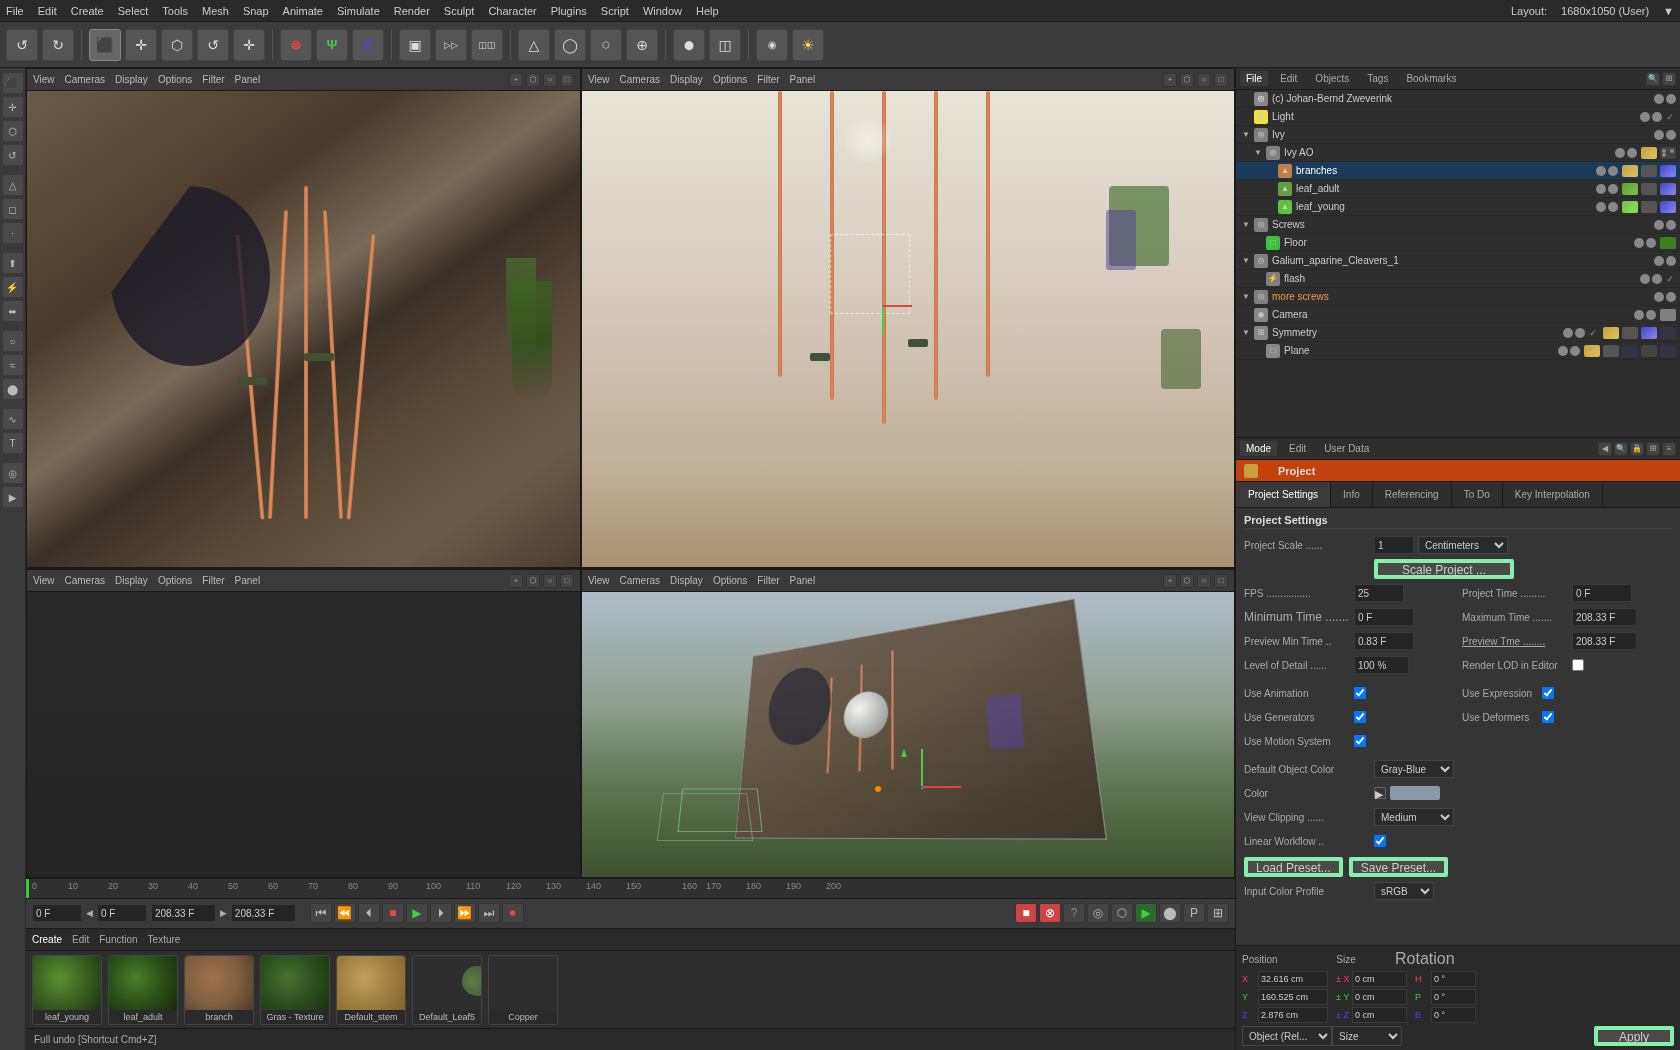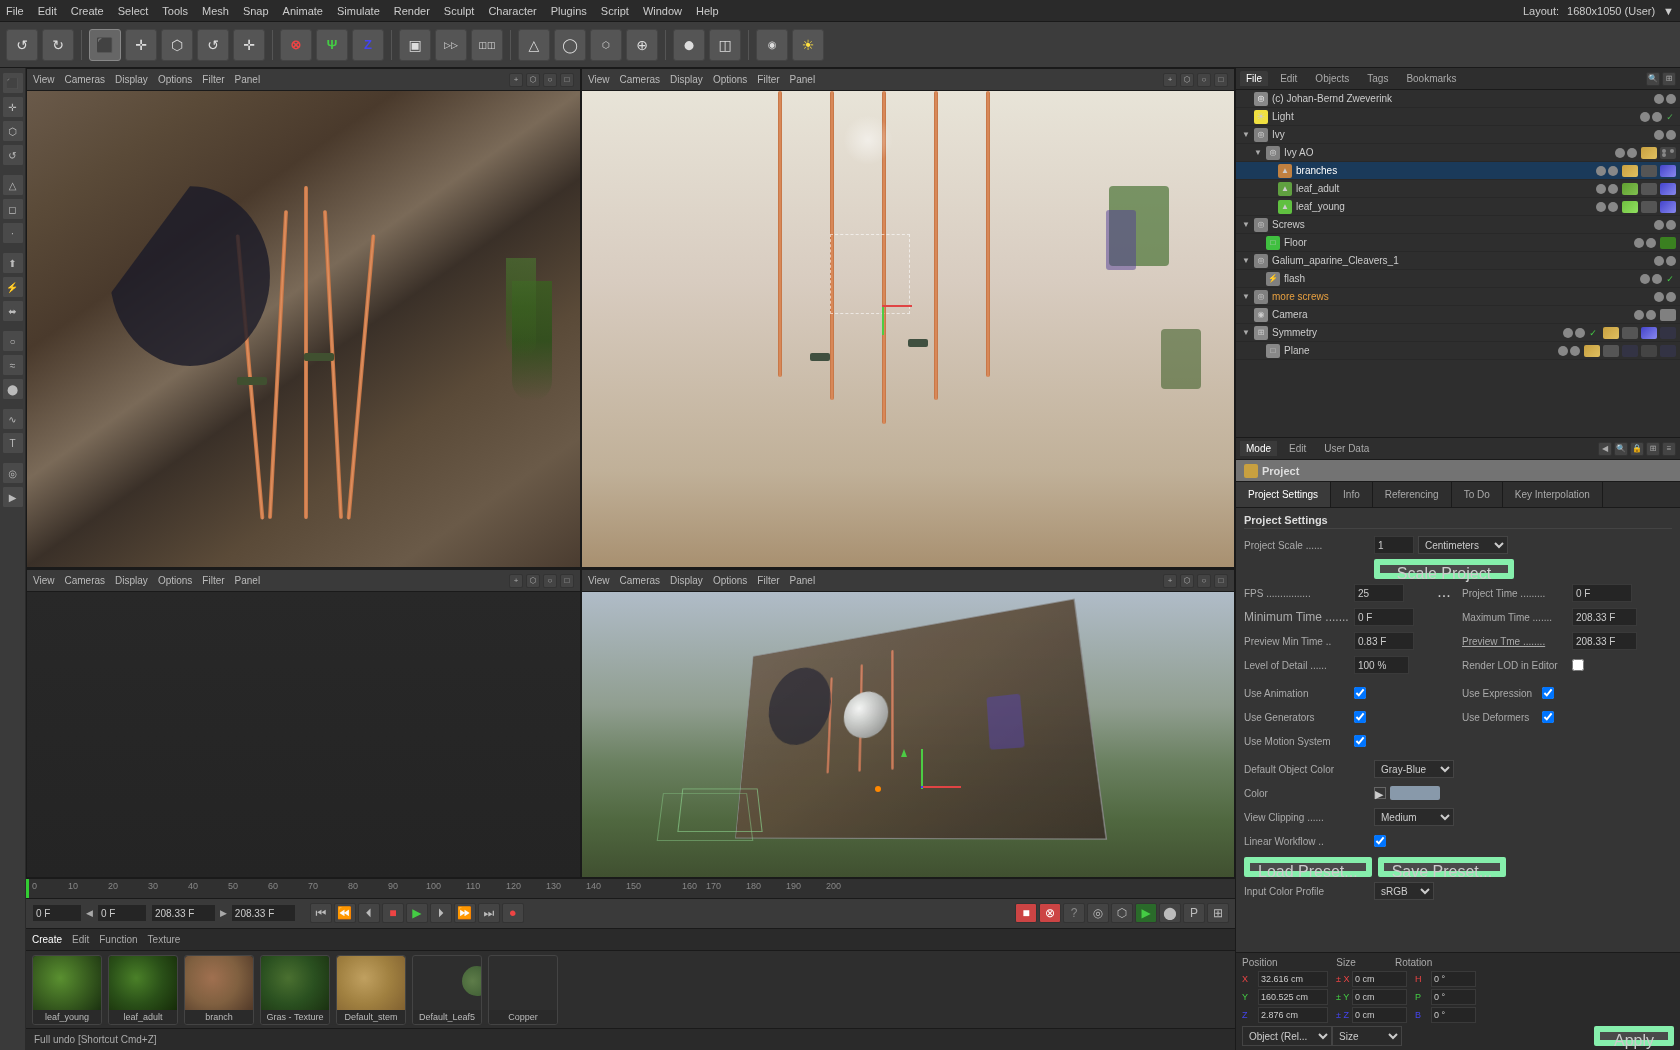--- a/index.html
+++ b/index.html
@@ -28,21 +28,21 @@
     }
     .menu-bar span {
       color: #ccc;
       font-size: 11px;
       cursor: pointer;
     }
     .menu-right {
       margin-left: auto;
       display: flex;
       align-items: center;
-      gap: 8px;
+      gap: 14px;
       color: #aaa;
       font-size: 11px;
     }
 
     
     .toolbar {
       background: #3c3c3c;
       height: 46px;
       display: flex;
       align-items: center;
@@ -300,26 +300,26 @@
     }
     .props-mode-tab {
       font-size: 10px;
       color: #aaa;
       cursor: pointer;
       padding: 2px 6px;
     }
     .props-mode-tab.active { color: #fff; background: #3a3a3a; }
 
     .props-header {
-      background: #737373;
+      background: #c2410c;
       height: 22px;
       display: flex;
       align-items: center;
       padding: 0 8px;
-      gap: 4px;
+      gap: 20px;
       border-bottom: 1px solid #1a1a1a;
     }
     .props-header-icon {
       width: 14px;
       height: 14px;
       background: #c8a040;
       border-radius: 2px;
     }
     .props-header-title {
       font-size: 11px;
@@ -395,23 +395,23 @@
     .prop-dropdown {
       background: #2a2a2a;
       border: 1px solid #444;
       color: #ccc;
       font-size: 10px;
       height: 18px;
       padding: 0 2px;
     }
     .prop-btn {
       background: #4a4a4a;
-      border: 6px solid #86efac;
+      border: 4px solid #86efac;
       color: #ccc;
-      font-size: 16px;
+      font-size: 12px;
       height: 20px;
       padding: 0 8px;
       cursor: pointer;
       border-radius: 2px;
     }
     .prop-checkbox {
       width: 12px;
       height: 12px;
     }
     .prop-color-swatch {
@@ -1341,21 +1341,21 @@
             </select>
           </div>
         </div>
 
       </div>
 
       <div style="background:#2a2a2a; border-top:1px solid #1a1a1a; padding:4px 6px; flex-shrink:0;">
         <div style="display:flex; gap:4px; align-items:center; margin-bottom:3px;">
           <span style="font-size:10px; color:#aaa; width:55px;">Position</span>
           <span style="font-size:10px; color:#aaa; width:90px; text-align:center;">Size</span>
-          <span style="font-size:10px; color:#aaa;">Rotation</span>
+          <span style="font-size:16px; color:#aaa;">Rotation</span>
         </div>
 
         <div style="display:flex; gap:2px; align-items:center; margin-bottom:2px;">
           <span style="font-size:9px; color:#e44; width:14px;">X</span>
           <input class="transform-input" value="32.616 cm" style="width: 70px;">
           <span style="font-size:9px; color:#e44; width:14px; margin-left:6px;">± X</span>
           <input class="transform-input" value="0 cm" style="width: 55px;">
           <span style="font-size:9px; color:#e44; width:14px; margin-left:6px;">H</span>
           <input class="transform-input" value="0 °" style="width: 45px;">
         </div>

